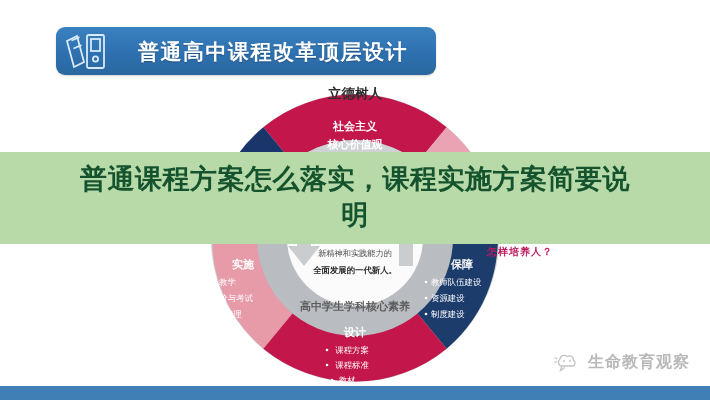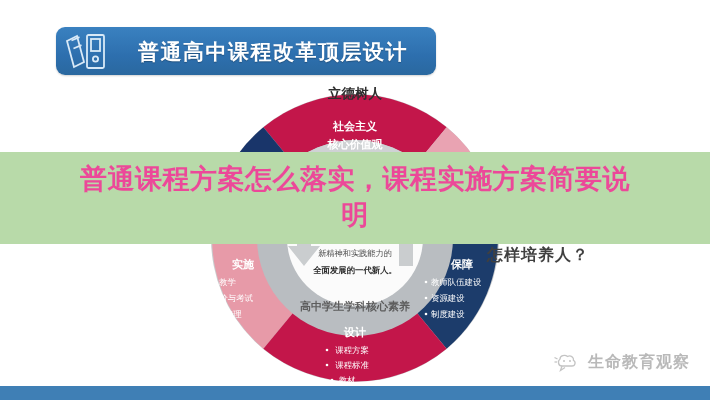--- a/index.html
+++ b/index.html
@@ -31,35 +31,35 @@
   .seg-title{font-size:11px;}
   .seg-item{font-size:8.4px;font-weight:normal;}
   .ring-text{font-size:11px;fill:#5d5d5d;font-weight:bold;}
   .crown-text{font-size:13.5px;fill:#2f2f2f;font-weight:bold;}
   .core-text{font-size:8.2px;fill:#4a4a4a;}
   .core-text-strong{font-size:8.4px;fill:#2a2a2a;font-weight:bold;}
   .faint-text{font-size:8px;fill:#9fb6a0;font-weight:bold;}
 
   
   .side-q{
-    position:absolute;color:#404040;font-size:16px;font-weight:bold;
+    position:absolute;color:#be185d;font-size:10px;font-weight:bold;
     letter-spacing:1px;white-space:nowrap;
   }
   .side-q.q1{left:487px;top:206px;}
   .side-q.q2{left:487px;top:245px;}
 
   
   .overlay-band{
     position:absolute;left:0;top:152px;width:710px;height:92px;
     background:#b8daa9;
   }
   .overlay-headline{
     position:absolute;left:0;top:152px;width:710px;height:92px;
     display:flex;flex-direction:column;align-items:center;justify-content:center;
-    color:#ec4899;font-size:27px;font-weight:bold;line-height:1.32;
+    color:#14532d;font-size:27px;font-weight:bold;line-height:1.32;
     letter-spacing:.5px;text-align:center;padding:0 48px;box-sizing:border-box;
   }
   .overlay-headline span{display:block;}
 
   
   .watermark{
     position:absolute;left:553px;top:352px;display:flex;align-items:center;gap:9px;
   }
   .wm-text{color:#b9b9b9;font-size:16px;font-weight:bold;letter-spacing:1px;}
 

